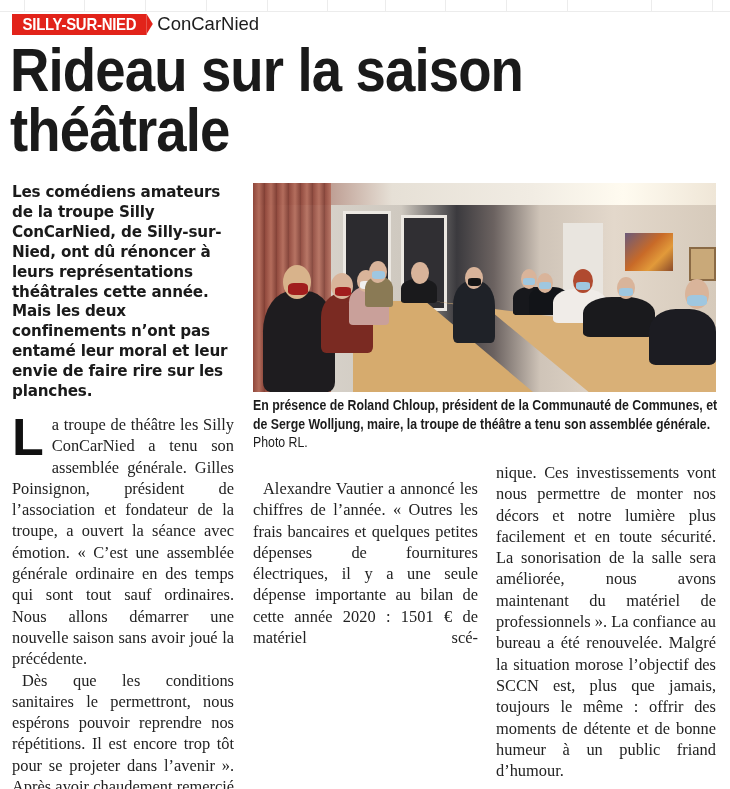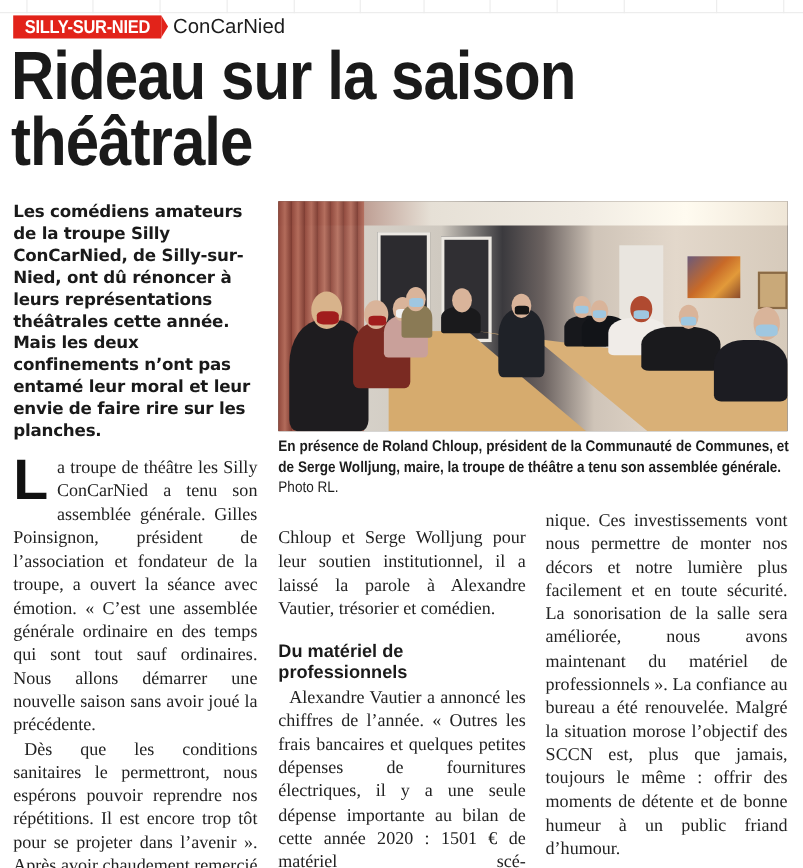--- a/index.html
+++ b/index.html
@@ -190,20 +190,18 @@
   <span>En présence de Roland Chloup, président de la Communauté de Communes, et de Serge Wolljung, maire, la troupe de théâtre a tenu son assemblée générale.</span>
   <span class="credit">Photo RL.</span>
 </div>
 
 <div class="col col1">
   <p><span class="dropcap">L</span><span>a troupe de théâtre les Silly ConCarNied a tenu son assemblée générale. Gilles Poinsignon, président de l’association et fondateur de la troupe, a ouvert la séance avec émotion. « C’est une assemblée générale ordinaire en des temps qui sont tout sauf ordinaires. Nous allons démarrer une nouvelle saison sans avoir joué la précédente.</span></p>
   <p class="lastline">Dès que les conditions sanitaires le permettront, nous espérons pouvoir reprendre nos répétitions. Il est encore trop tôt pour se projeter dans l’avenir ». Après avoir chaudement remercié Roland</p>
 </div>
 
 <div class="col col2">
-  <p style="text-indent:0">Chloup et Serge Wolljung pour leur soutien institutionnel, il a laissé la parole à Alexandre Vautier, trésorier et comédien.</p>
-  <h2 class="subhead">Du matériel de professionnels</h2>
   <p class="lastline" style="text-indent:10px">Alexandre Vautier a annoncé les chiffres de l’année. « Outres les frais bancaires et quelques petites dépenses de fournitures électriques, il y a une seule dépense importante au bilan de cette année 2020 : 1501 € de matériel scé-</p>
 </div>
 
 <div class="col col3">
   <p style="text-indent:0">nique. Ces investissements vont nous permettre de monter nos décors et notre lumière plus facilement et en toute sécurité. La sonorisation de la salle sera améliorée, nous avons maintenant du matériel de professionnels ». La confiance au bureau a été renouvelée. Malgré la situation morose l’objectif des SCCN est, plus que jamais, toujours le même : offrir des moments de détente et de bonne humeur à un public friand d’humour.</p>
 </div>
 
 </body></html>

